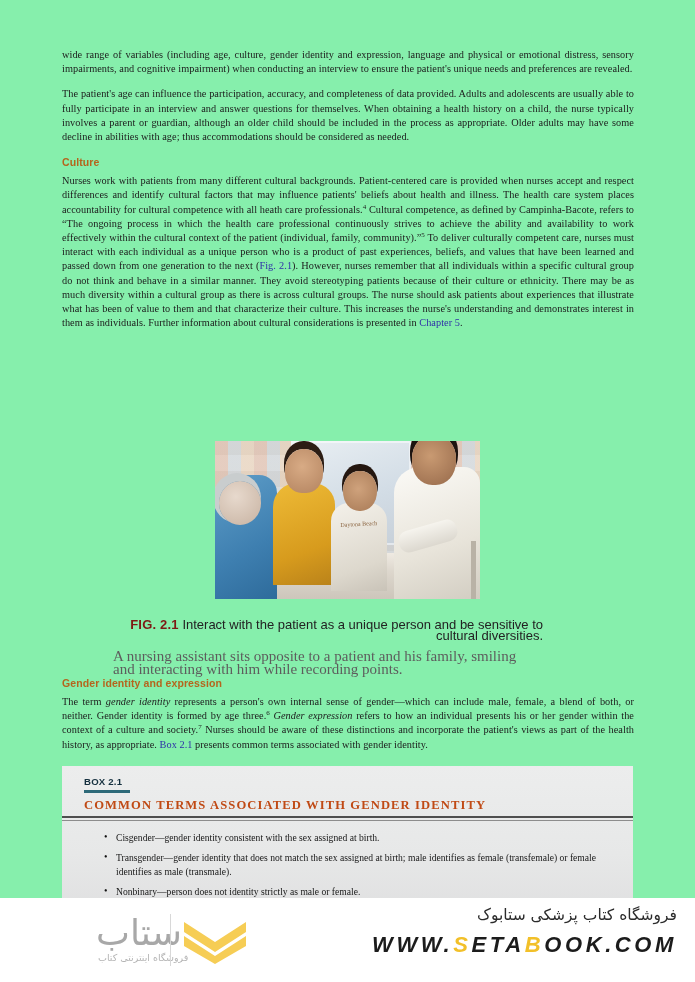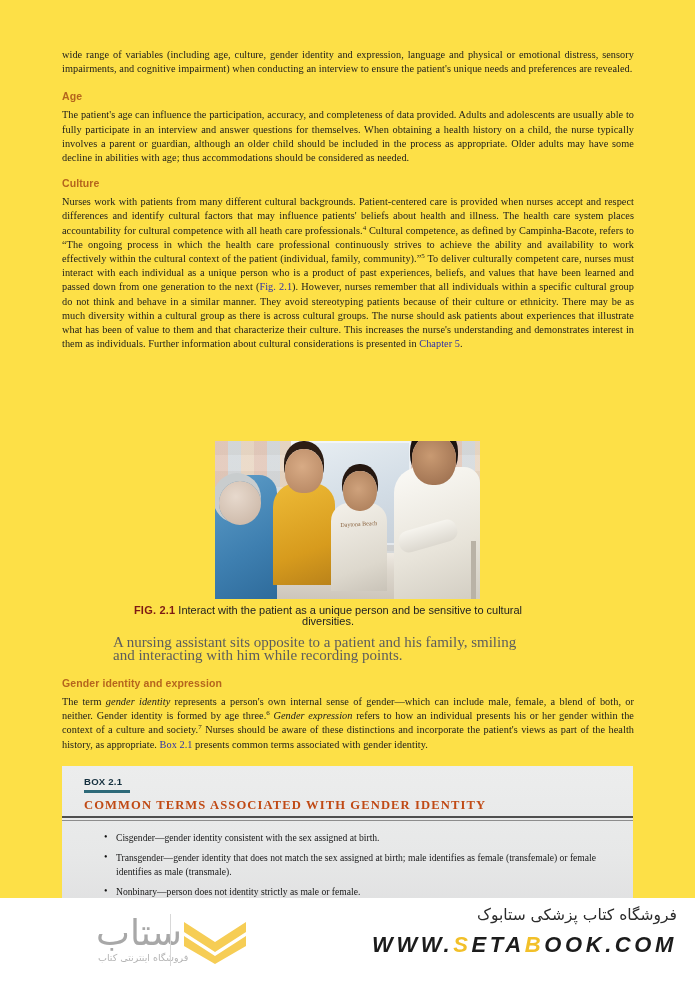--- a/index.html
+++ b/index.html
@@ -4,21 +4,21 @@
 <style>
   html, body {
     margin: 0;
     padding: 0;
     background: #ffffff;
   }
   .page {
     position: relative;
     width: 695px;
     height: 982px;
-    background: #fde047;
+    background: #86efac;
     overflow: hidden;
     font-family: "Liberation Serif", serif;
     color: #1d1d1d;
   }
   .content {
     position: absolute;
     left: 62px;
     top: 48px;
     width: 572px;
   }
@@ -138,28 +138,28 @@
   .ph-cast {
     position: absolute; left: 4px; top: 58px; width: 60px; height: 22px;
     background: linear-gradient(180deg,#f6f4ee,#dcd8cf);
     border-radius: 10px; transform: rotate(-16deg);
   }
   .ph-crutch {
     position: absolute; right: 4px; top: 74px; width: 5px; height: 84px;
     background: #b9b2a6;
   }
   .caption {
-    margin-top: 6px;
+    margin-top: 20px;
     font-family: "Liberation Sans", sans-serif;
-    font-size: 11px;
+    font-size: 13px;
     line-height: 11px;
     color: #222222;
     width: 430px;
     margin-left: -102px;
-    text-align: center;
+    text-align: right;
   }
   .caption .figno {
     font-weight: 700;
     color: #7e1a14;
     letter-spacing: 0.2px;
   }
   .alt-text {
     margin-top: 9px;
     margin-left: -102px;
     width: 420px;
@@ -283,21 +283,20 @@
 </style>
 </head>
 <body>
 
 <div class="page">
 
   <div class="content">
 
     <p class="body">wide range of variables (including age, culture, gender identity and expression, language and physical or emotional distress, sensory impairments, and cognitive impairment) when conducting an interview to ensure the patient's unique needs and preferences are revealed.</p>
 
-    <h3 class="section first">Age</h3>
     <p class="body">The patient's age can influence the participation, accuracy, and completeness of data provided. Adults and adolescents are usually able to fully participate in an interview and answer questions for themselves. When obtaining a health history on a child, the nurse typically involves a parent or guardian, although an older child should be included in the process as appropriate. Older adults may have some decline in abilities with age; thus accommodations should be considered as needed.</p>
 
     <h3 class="section">Culture</h3>
     <p class="body"><span>Nurses work with patients from many different cultural backgrounds. Patient-centered care is provided when nurses accept and respect differences and identify cultural factors that may influence patients' beliefs about health and illness. The health care system places accountability for cultural competence with all heath care professionals.</span><span class="sup">4</span><span> Cultural competence, as defined by Campinha-Bacote, refers to “The ongoing process in which the health care professional continuously strives to achieve the ability and availability to work effectively within the cultural context of the patient (individual, family, community).”</span><span class="sup">5</span><span> To deliver culturally competent care, nurses must interact with each individual as a unique person who is a product of past experiences, beliefs, and values that have been learned and passed down from one generation to the next (</span><span class="xref">Fig. 2.1</span><span>). However, nurses remember that all individuals within a specific cultural group do not think and behave in a similar manner. They avoid stereotyping patients because of their culture or ethnicity. There may be as much diversity within a cultural group as there is across cultural groups. The nurse should ask patients about experiences that illustrate what has been of value to them and that characterize their culture. This increases the nurse's understanding and demonstrates interest in them as individuals. Further information about cultural considerations is presented in </span><span class="xref">Chapter 5</span><span>.</span></p>
   </div>
 
   <div class="figure">
     <div class="photo">
       <div class="ph-bg"></div>
       <div class="ph-window"></div>

